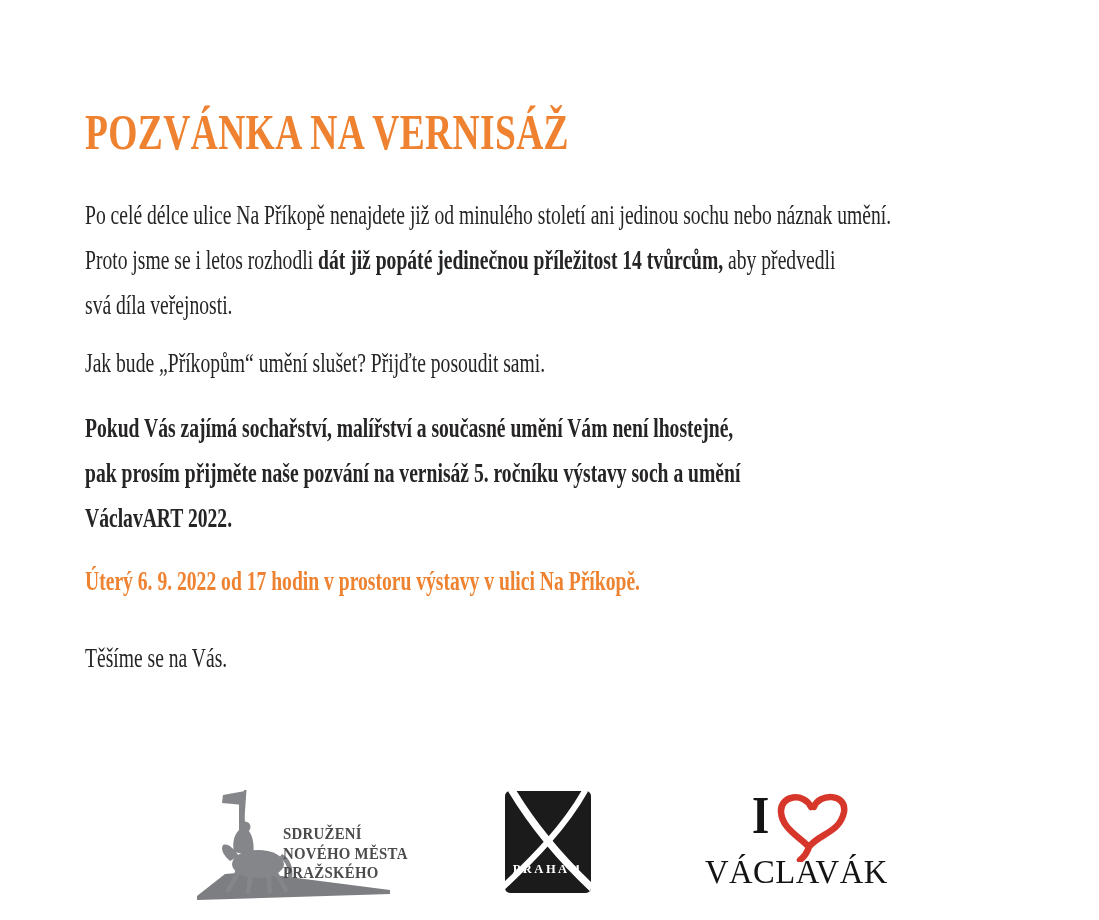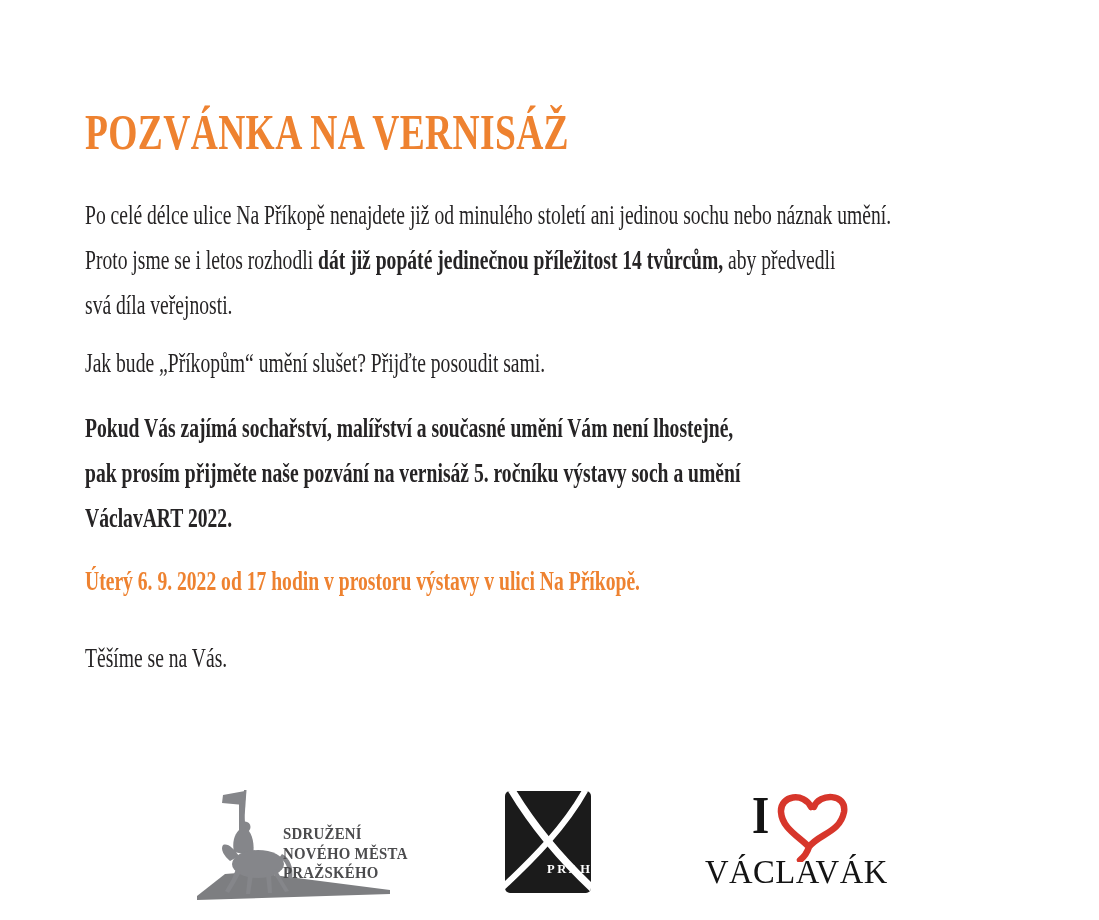--- a/index.html
+++ b/index.html
@@ -36,22 +36,22 @@
   .sdr-text{
     position:absolute;left:88px;top:40px;
     font-size:16.5px;line-height:19.5px;font-weight:bold;
     color:#4b4b4d;letter-spacing:0.3px;
     transform:scaleX(0.9);transform-origin:0 0;white-space:nowrap;
   }
   .logo-praha1{left:505px;top:791px;width:86px;height:102px;}
   .logo-praha1 svg{position:absolute;left:0;top:0;}
   .praha1-label{
     position:absolute;left:0;top:71px;width:86px;
-    text-align:left;color:#ffffff;
-    font-size:12.5px;font-weight:bold;letter-spacing:2.5px;padding-left:42px;
+    text-align:center;color:#ffffff;
+    font-size:12.5px;font-weight:bold;letter-spacing:2.5px;
   }
   .logo-vaclavak{left:705px;top:788px;width:190px;height:115px;}
   .vac-i{
     position:absolute;left:47px;top:2px;
     font-size:52px;line-height:52px;font-weight:bold;color:#141414;
     transform:scaleX(0.85);transform-origin:0 0;
   }
   .vac-heart{position:absolute;left:68px;top:0px;}
   .vac-word{
     position:absolute;left:0px;top:66px;width:190px;

